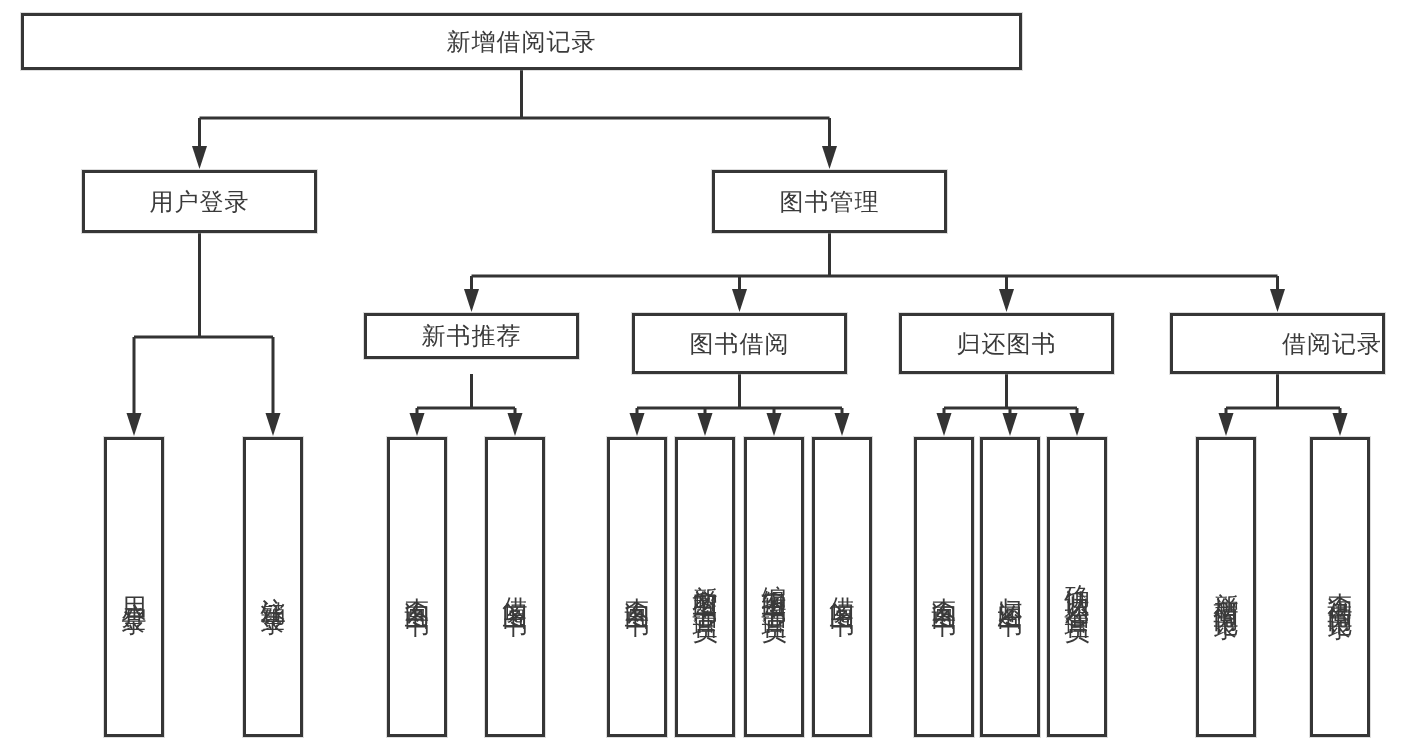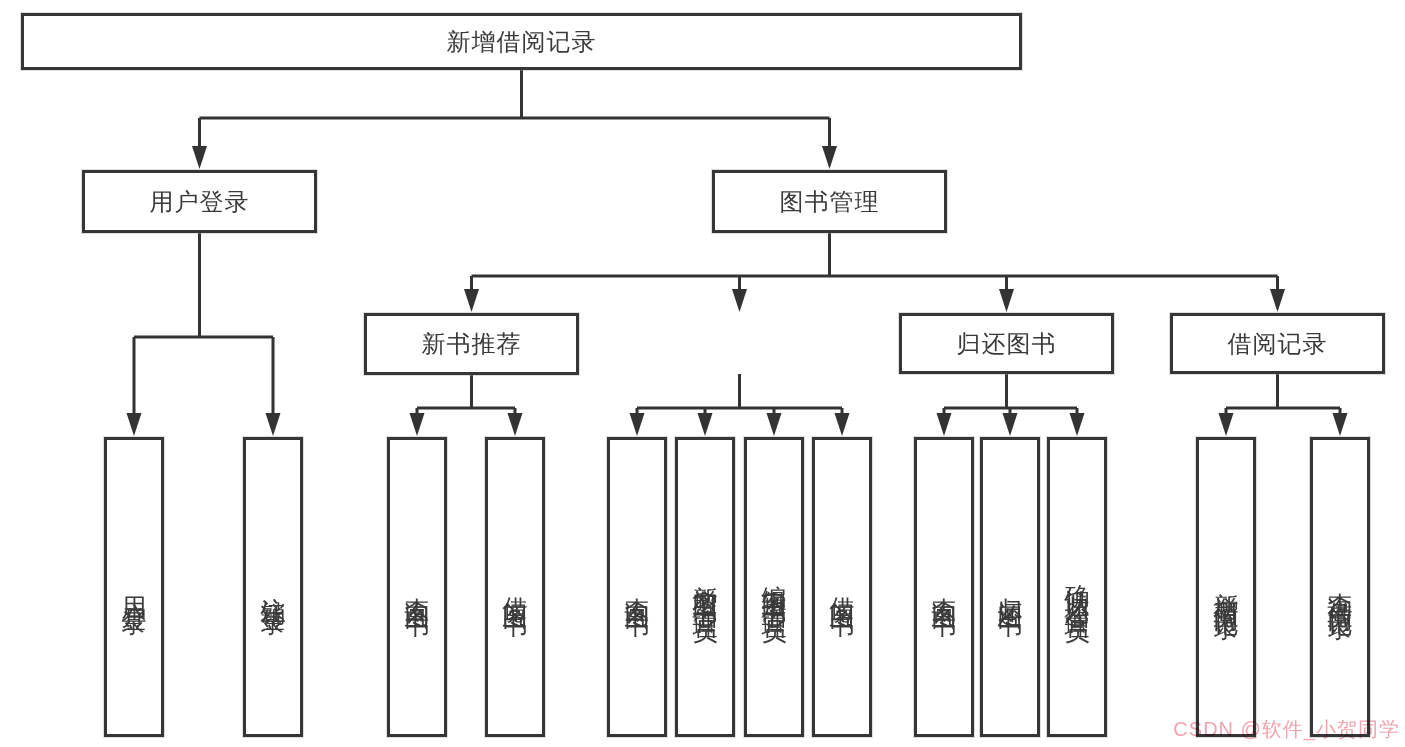--- a/index.html
+++ b/index.html
@@ -99,27 +99,30 @@
     <span>新增借阅记录</span>
   </div>
 
   <div class="node" style="left:82px; top:170px; width:235px; height:63px;">
     <span>用户登录</span>
   </div>
   <div class="node" style="left:712px; top:170px; width:235px; height:63px;text-align:right;">
     <span>图书管理</span>
   </div>
 
-  <div class="node" style="left:364px; top:313px; width:215px; height:62px;">
+  <div class="node" style="left:364px; top:313px; width:215px; height:46px;">
     <span>新书推荐</span>
+  </div>
+  <div class="node" style="left:632px; top:313px; width:215px; height:61px;">
+    <span>图书借阅</span>
   </div>
   <div class="node" style="left:899px; top:313px; width:215px; height:61px;">
     <span>归还图书</span>
   </div>
-  <div class="node" style="left:1170px; top:313px; width:215px; height:61px;">
+  <div class="node" style="left:1170px; top:313px; width:215px; height:61px;justify-content:flex-end;">
     <span>借阅记录</span>
   </div>
 
   <div class="node leaf" style="left:104px; top:437px; width:60px; height:300px;">
     <span>用户登录</span>
   </div>
   <div class="node leaf" style="left:243px; top:437px; width:60px; height:300px;">
     <span>注销登录</span>
   </div>
 
@@ -153,15 +156,14 @@
     <span>确认归还（管理员）</span>
   </div>
 
   <div class="node leaf" style="left:1196px; top:437px; width:60px; height:300px;">
     <span>新增借阅记录</span>
   </div>
   <div class="node leaf" style="left:1310px; top:437px; width:60px; height:300px;">
     <span>查询借阅记录</span>
   </div>
 
-  <div class="watermark">CSDN @软件_小贺同学</div>
 
 </div>
 
 </body></html>

